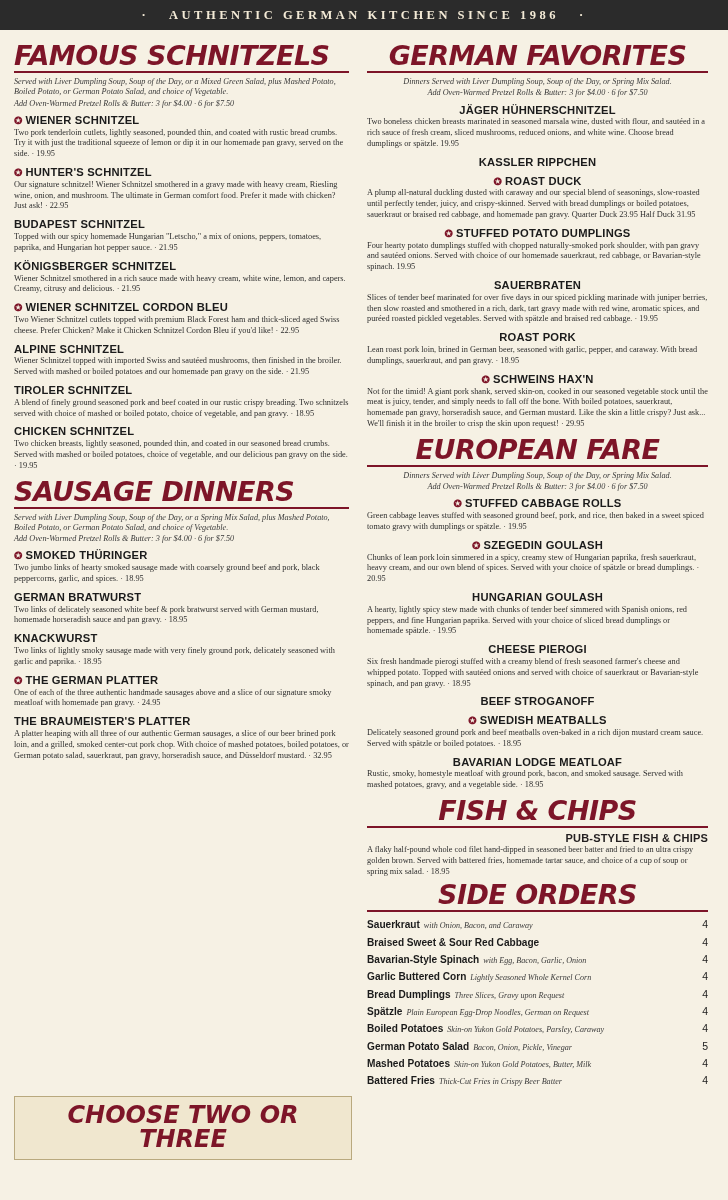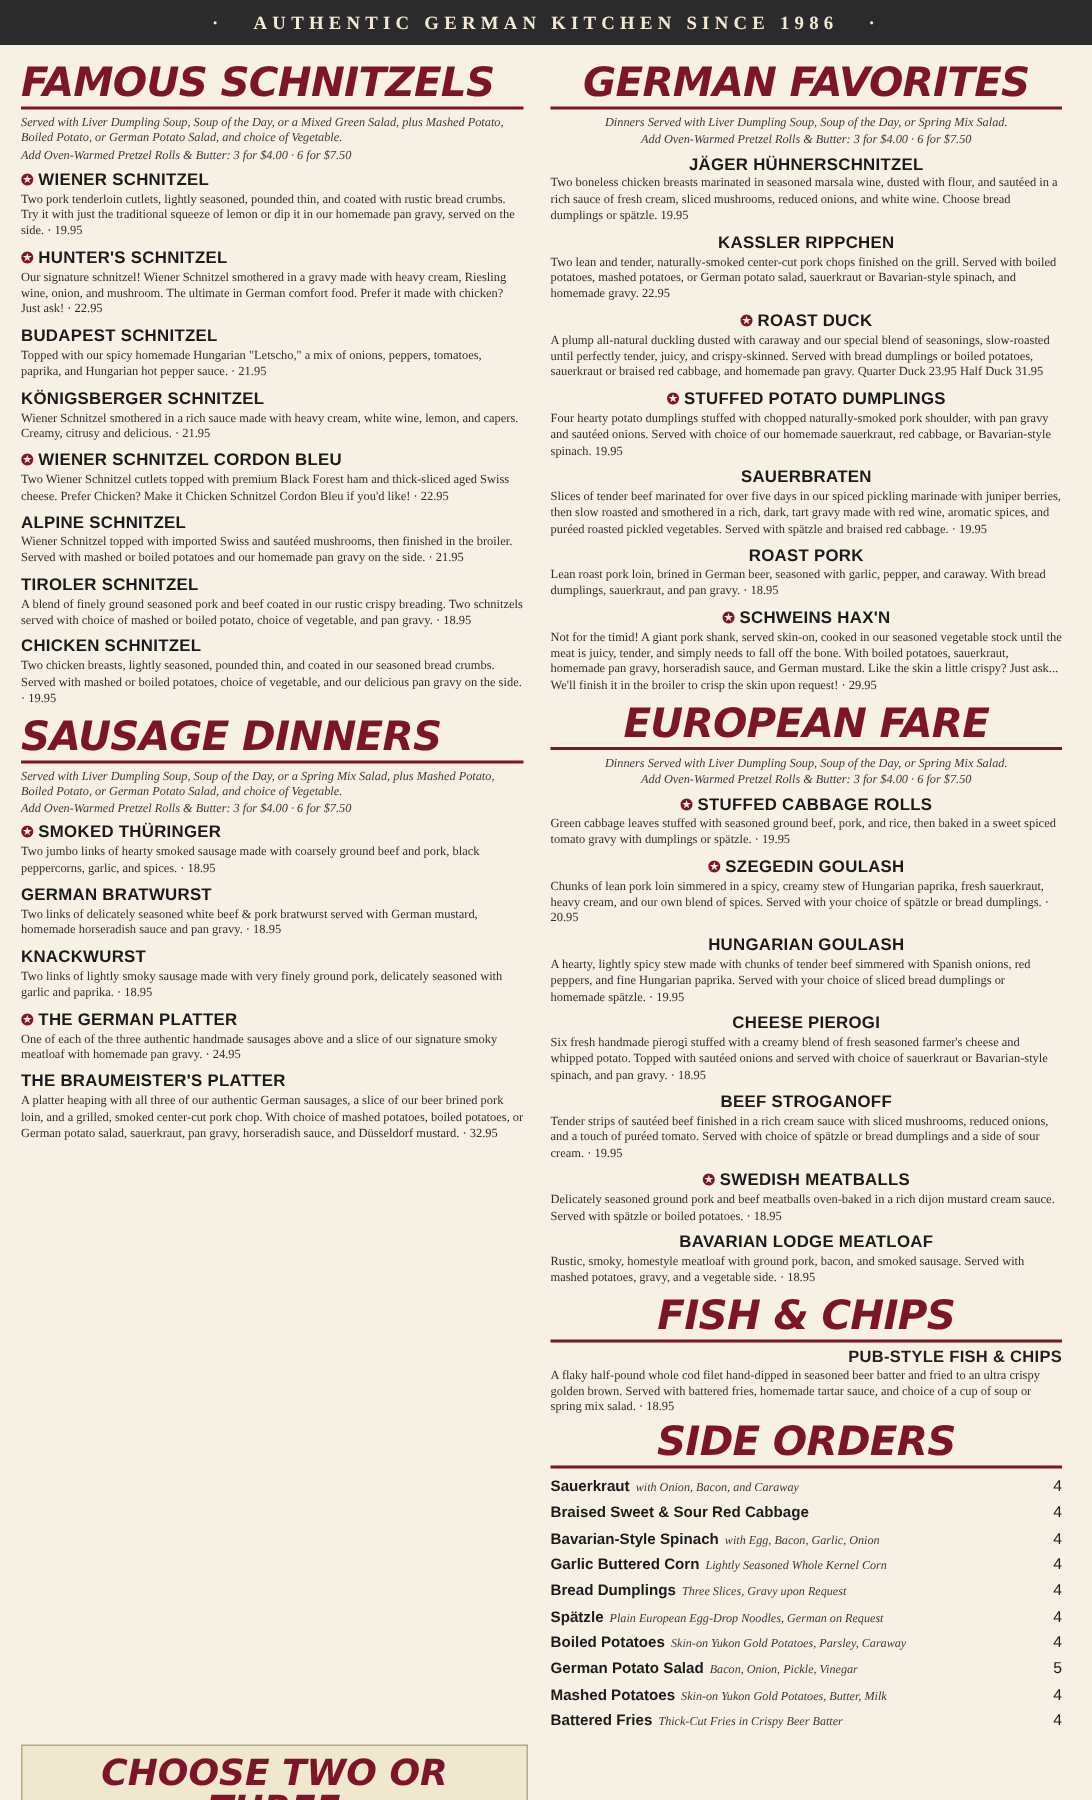--- a/index.html
+++ b/index.html
@@ -174,21 +174,20 @@
         <div class="rule"></div>
         <div class="sect-note center">Dinners Served with Liver Dumpling Soup, Soup of the Day, or Spring Mix Salad.</div>
         <div class="sect-note center" style="margin-top:-4px">Add Oven-Warmed Pretzel Rolls &amp; Butter: 3 for $4.00 · 6 for $7.50</div>
         <div id="favorite-items">
             <div class="item">
               <div class="item-name center">JÄGER HÜHNERSCHNITZEL</div>
               <div class="item-desc center">Two boneless chicken breasts marinated in seasoned marsala wine, dusted with flour, and sautéed in a rich sauce of fresh cream, sliced mushrooms, reduced onions, and white wine. Choose bread dumplings or spätzle. 19.95</div>
             </div>
             <div class="item">
               <div class="item-name center">KASSLER RIPPCHEN</div>
-              <div class="item-desc center">Two lean and tender, naturally-smoked center-cut pork chops finished on the grill. Served with boiled potatoes, mashed potatoes, or German potato salad, sauerkraut or Bavarian-style spinach, and homemade gravy. 22.95</div>
             </div>
             <div class="item">
               <div class="item-name center"><span class="star">✪ </span>ROAST DUCK</div>
               <div class="item-desc center">A plump all-natural duckling dusted with caraway and our special blend of seasonings, slow-roasted until perfectly tender, juicy, and crispy-skinned. Served with bread dumplings or boiled potatoes, sauerkraut or braised red cabbage, and homemade pan gravy.  Quarter Duck 23.95  Half Duck 31.95</div>
             </div>
             <div class="item">
               <div class="item-name center"><span class="star">✪ </span>STUFFED POTATO DUMPLINGS</div>
               <div class="item-desc center">Four hearty potato dumplings stuffed with chopped naturally-smoked pork shoulder, with pan gravy and sautéed onions. Served with choice of our homemade sauerkraut, red cabbage, or Bavarian-style spinach. 19.95</div>
             </div>
             <div class="item">
@@ -223,21 +222,20 @@
             <div class="item">
               <div class="item-name center">HUNGARIAN GOULASH</div>
               <div class="item-desc center">A hearty, lightly spicy stew made with chunks of tender beef simmered with Spanish onions, red peppers, and fine Hungarian paprika. Served with your choice of sliced bread dumplings or homemade spätzle. · 19.95</div>
             </div>
             <div class="item">
               <div class="item-name center">CHEESE PIEROGI</div>
               <div class="item-desc center">Six fresh handmade pierogi stuffed with a creamy blend of fresh seasoned farmer's cheese and whipped potato. Topped with sautéed onions and served with choice of sauerkraut or Bavarian-style spinach, and pan gravy. · 18.95</div>
             </div>
             <div class="item">
               <div class="item-name center">BEEF STROGANOFF</div>
-              <div class="item-desc center">Tender strips of sautéed beef finished in a rich cream sauce with sliced mushrooms, reduced onions, and a touch of puréed tomato. Served with choice of spätzle or bread dumplings and a side of sour cream. · 19.95</div>
             </div>
             <div class="item">
               <div class="item-name center"><span class="star">✪ </span>SWEDISH MEATBALLS</div>
               <div class="item-desc center">Delicately seasoned ground pork and beef meatballs oven-baked in a rich dijon mustard cream sauce. Served with spätzle or boiled potatoes. · 18.95</div>
             </div>
             <div class="item">
               <div class="item-name center">BAVARIAN LODGE MEATLOAF</div>
               <div class="item-desc center">Rustic, smoky, homestyle meatloaf with ground pork, bacon, and smoked sausage. Served with mashed potatoes, gravy, and a vegetable side. · 18.95</div>
             </div>
           </div>

